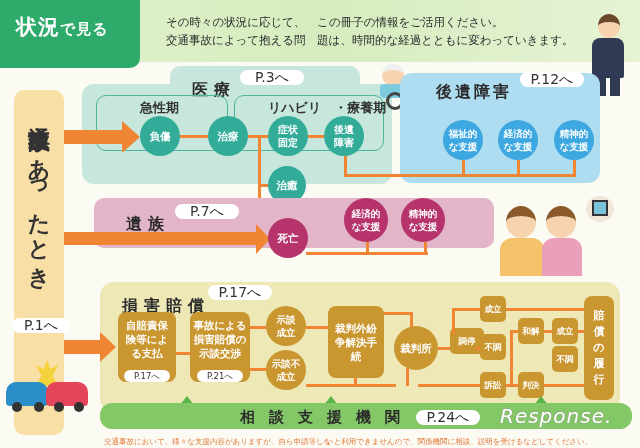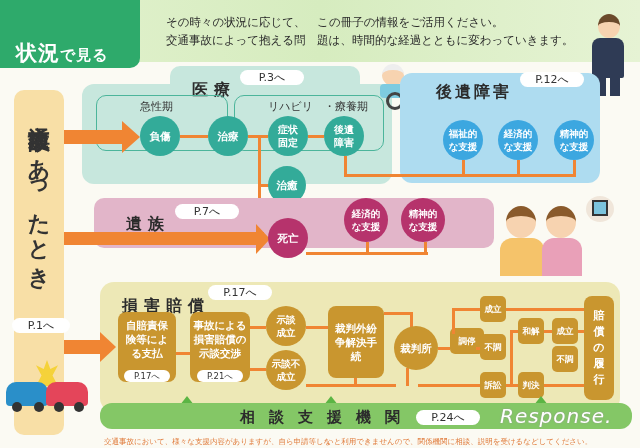--- a/index.html
+++ b/index.html
@@ -17,53 +17,53 @@
     left: 0; top: 0; width: 640px; height: 62px;
     background: linear-gradient(90deg, #e3f2cf 0%, #d6ecbf 50%, #e6f3d4 100%);
   }
   .title-box {
     left: 0; top: 0; width: 140px; height: 68px;
     background: #2eaa6b;
     border-bottom-right-radius: 10px;
     color: #fff;
     padding: 10px 0 0 16px;
   }
-  .title-l1 { font-size: 21px; font-weight: bold; line-height: 28px; letter-spacing: 1px; margin-top: 29px; }
+  .title-l1 { font-size: 21px; font-weight: bold; line-height: 34px; letter-spacing: 1px; }
   .title-l1 .small { font-size: 15px; font-weight: bold; }
   .title-l2 { font-size: 15px; font-weight: bold; line-height: 20px; letter-spacing: 3px; }
   .intro { left: 166px; top: 13px; font-size: 11.5px; line-height: 18px; color: #2a2a2a; width: 420px; }
 
   
   .left-bar {
     left: 14px; top: 90px; width: 50px; height: 345px;
     background: #f8dfa6; border-radius: 10px;
   }
   .left-bar-text {
     left: 22px; top: 108px; width: 34px;
     writing-mode: vertical-rl; font-size: 22px; font-weight: bold; color: #333;
     letter-spacing: 2px; line-height: 34px;
   }
   .pill {
-    background: #fff; border-radius: 10px; font-size: 11px; color: #333;
+    background: #fff; border-radius: 10px; font-size: 14px; color: #333;
     text-align: center; line-height: 15px; height: 15px;
   }
   .pill-small { background: #fff; border-radius: 8px; font-size: 8.5px; color: #333; text-align: center; line-height: 12px; height: 12px; }
 
   
   .med-panel {
     left: 82px; top: 84px; width: 310px; height: 100px;
     background: #c7e7dd; border-radius: 12px;
   }
   .med-tab {
     left: 170px; top: 66px; width: 190px; height: 24px;
     background: #c7e7dd; border-radius: 10px 10px 0 0;
   }
   .sec-title { font-size: 16px; font-weight: bold; color: #2c2c2c; letter-spacing: 6px; margin-top: 12px; }
   .phase-box { border: 1.5px solid #4cb59b; border-radius: 10px; }
-  .phase-label { font-size: 11px; font-weight: normal; color: #333; text-align: center; }
+  .phase-label { font-size: 13px; font-weight: bold; color: #333; text-align: center; }
   .circle {
     border-radius: 50%; display: flex; align-items: center; justify-content: center;
     color: #fff; font-size: 10.5px; text-align: center; line-height: 13px; font-weight: bold;
   }
   .teal { background: #33ab99; }
   .blue { background: #3ca7e0; }
   .magenta { background: #b6336c; }
   .gold { background: #c9962f; }
 
   

